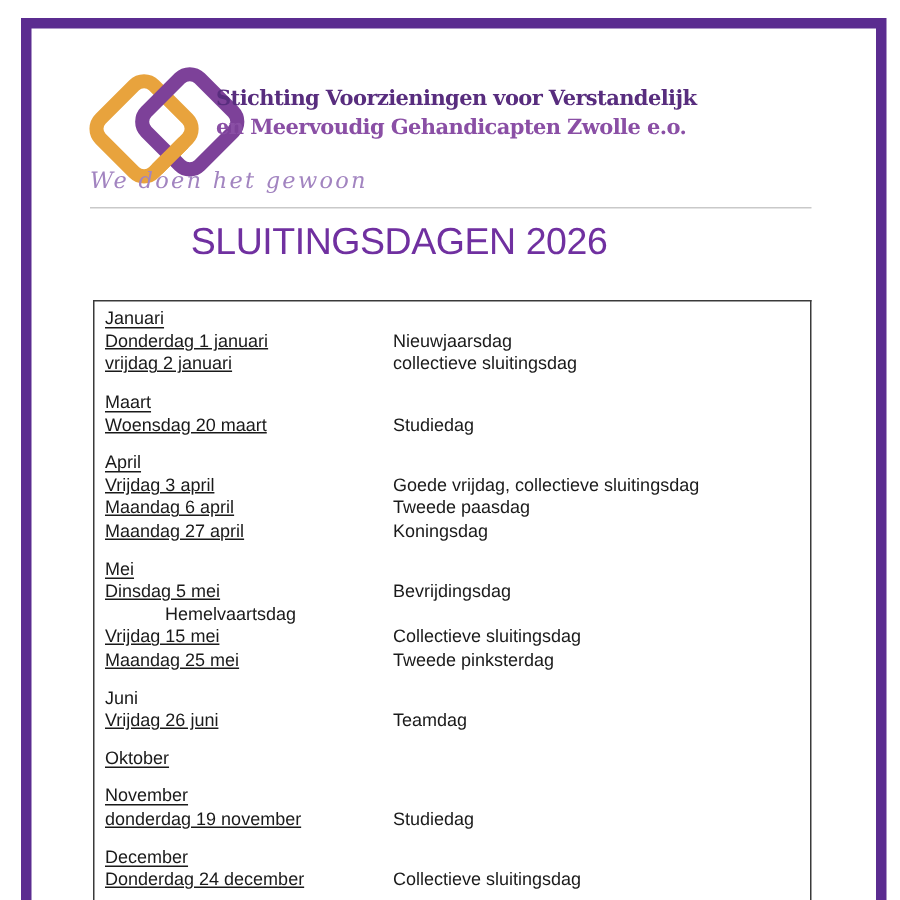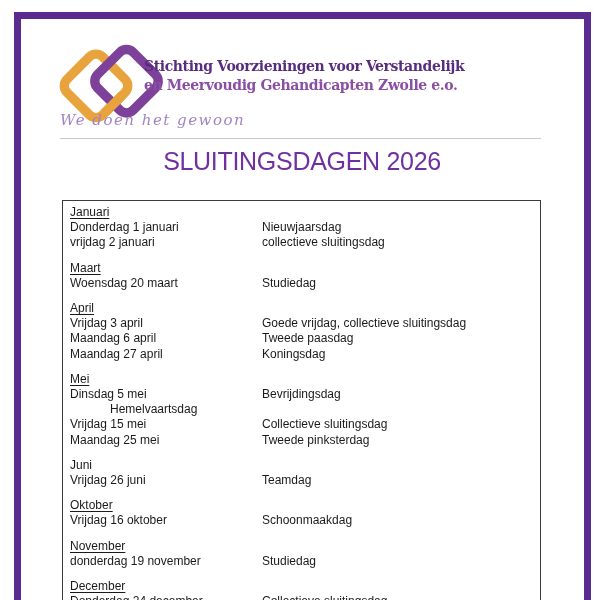--- a/index.html
+++ b/index.html
@@ -53,42 +53,41 @@
     background: #c9c9c9;
   }
   .doc-title {
     position: absolute;
     left: 0; top: 147px;
     width: 532px;
     text-align: center;
     font-size: 25px;
     letter-spacing: -0.3px;
     color: var(--title-purple, #7030a0);
-    padding-left: 36px;
   }
   .schedule-box {
     position: absolute;
     left: 62px; top: 200px;
     width: 479px; height: 460px;
     box-sizing: border-box;
     border: 1px solid #3a3a3a;
     border-bottom: none;
     padding: 4px 8px 0 7px;
     font-size: 12px;
     line-height: 15.2px;
     color: #1a1a1a;
   }
   .month-section + .month-section { margin-top: 10px; }
   .month-header { }
   .month-header.underlined {
     text-decoration: underline;
     text-underline-offset: 2px;
   }
   .schedule-row { display: flex; }
-  .schedule-date { width: 152px; flex: none; }
+  .schedule-date { width: 152px; flex: none; text-decoration: underline; }
   .schedule-description { flex: 1; margin-left: 40px; }
 </style>
 </head>
 <body>
 
 <div class="page-frame"></div>
 
 <svg class="logo" viewBox="-6 -6 126 96" xmlns="http://www.w3.org/2000/svg">
   <defs>
     <clipPath id="weave-clip">
@@ -170,24 +169,20 @@
     </div>
     <div class="month-section">
       <div class="month-header">Juni</div>
       <div class="schedule-row">
         <span class="schedule-date">Vrijdag 26 juni</span>
         <span class="schedule-description">Teamdag</span>
       </div>
     </div>
     <div class="month-section">
       <div class="month-header underlined">Oktober</div>
-      <div class="schedule-row">
-        <span class="schedule-date">Vrijdag 16 oktober</span>
-        <span class="schedule-description">Schoonmaakdag</span>
-      </div>
     </div>
     <div class="month-section">
       <div class="month-header underlined">November</div>
       <div class="schedule-row">
         <span class="schedule-date">donderdag 19 november</span>
         <span class="schedule-description">Studiedag</span>
       </div>
     </div>
     <div class="month-section">
       <div class="month-header underlined">December</div>

